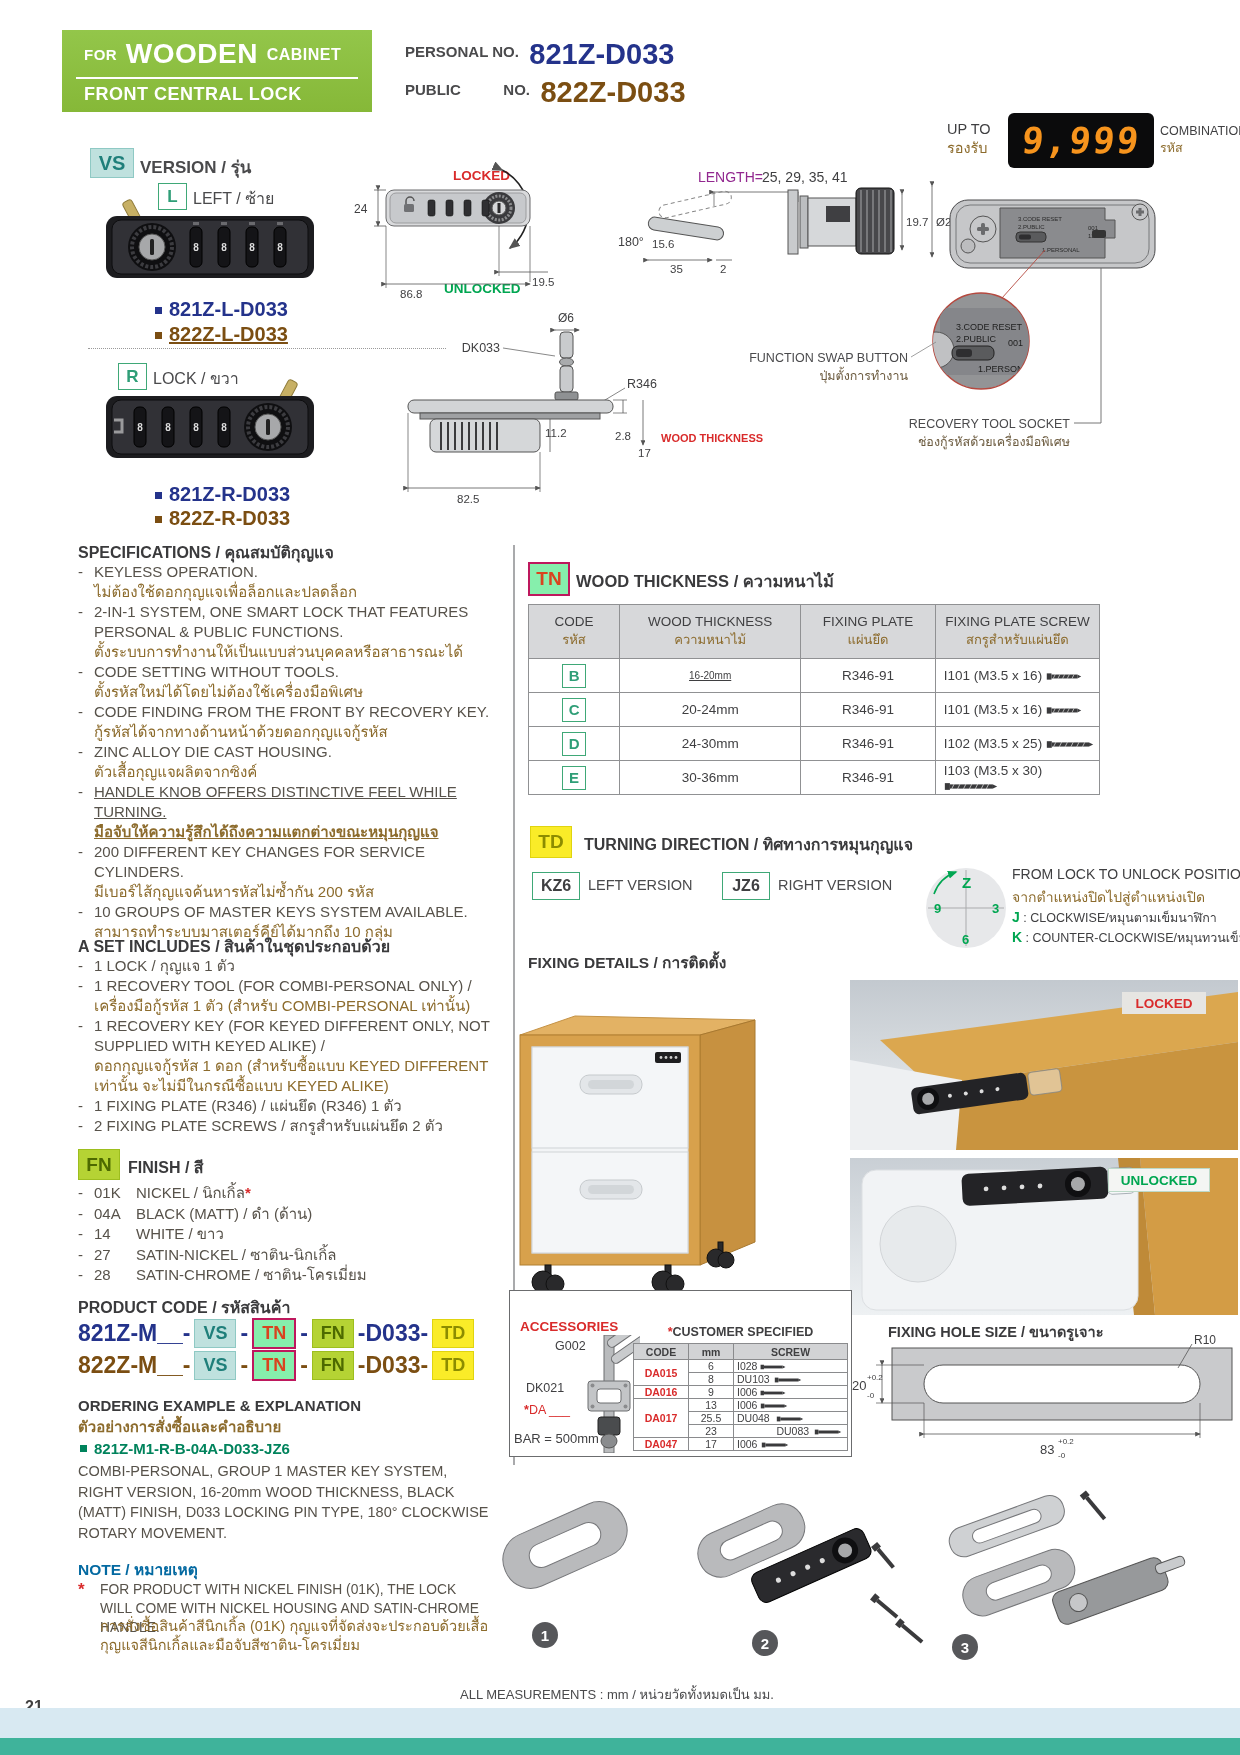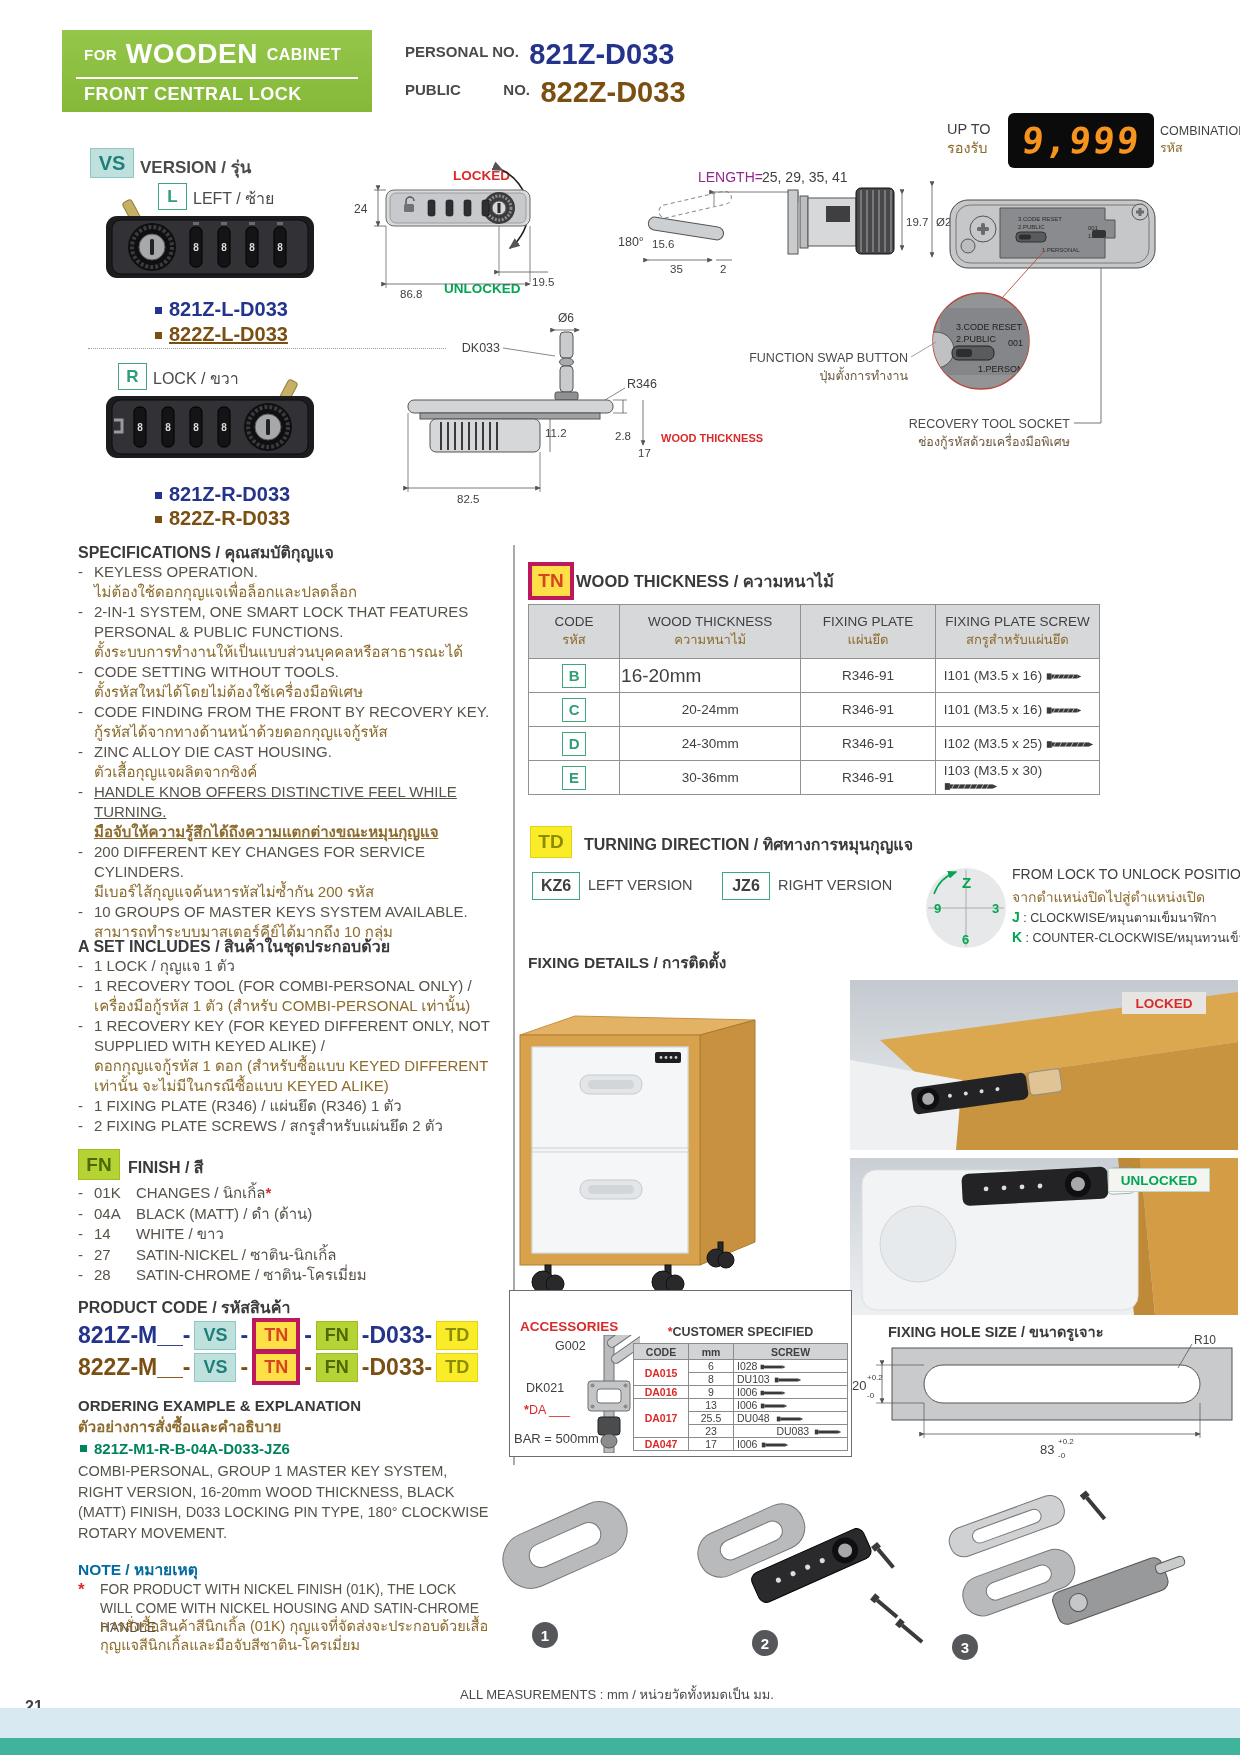--- a/index.html
+++ b/index.html
@@ -6,21 +6,21 @@
   .page{position:relative;width:1240px;height:1755px;background:#fff;overflow:hidden;
         font-family:"Liberation Sans",sans-serif;color:#3f3f41;}
   .ab{position:absolute;}
   .b{font-weight:bold;}
   .en{color:#57524a;}
   .tha{color:#8c6b2c;}
   .u{text-decoration:underline;}
   .sq{display:inline-block;width:7px;height:7px;background:currentColor;margin-right:7px;vertical-align:2px;}
   .badge{display:inline-flex;align-items:center;justify-content:center;font-weight:bold;}
   .vsb{background:#bfe1de;color:#1f7f7a;border:1px solid #8fc9c4;}
-  .tnb{background:#fde047;color:#d9431f;border:4px solid #be185d;}
+  .tnb{background:#86efac;color:#d9431f;border:2px solid #be185d;}
   .fnb{background:#b5d334;color:#4d6a00;border:1px solid #9dbe1e;}
   .tdb{background:#faec28;color:#8c8c00;border:1px solid #e0d40f;}
   .grb{background:#fff;color:#2f9e77;border:1.5px solid #3fa877;}
   .dkb{background:#fff;color:#3f3f41;border:1.5px solid #3fa877;}
   .codeblue{color:#24338b;}
   .codebrown{color:#7b4e12;}
   .li{display:flex;gap:8px;}
   .li .dash{flex:0 0 8px;color:#57524a;}
   table.tn{border-collapse:collapse;background:#fff;}
   table.tn th,table.tn td{border:1px solid #909193;font-weight:normal;}
@@ -401,21 +401,21 @@
           <div class="en">2 FIXING PLATE SCREWS / สกรูสำหรับแผ่นยึด 2 ตัว</div>
         </div>
       </div>
   </div>
 
   <div class="ab badge fnb" style="left:78px;top:1149px;width:40px;height:29px;font-size:19px;">FN</div>
   <div class="ab b" style="left:128px;top:1155px;font-size:16px;color:#3a3a3c;">FINISH / สี</div>
   <div class="ab" style="left:78px;top:1183px;width:420px;font-size:15px;line-height:20.5px;">
     <div class="li">
         <span class="dash">-</span>
-        <div><span class="en" style="display:inline-block;width:42px;">01K</span><span class="en">CHANGES / นิกเกิ้ล</span><span class="red b">*</span></div>
+        <div><span class="en" style="display:inline-block;width:42px;">01K</span><span class="en">NICKEL / นิกเกิ้ล</span><span class="red b">*</span></div>
       </div>
     <div class="li">
         <span class="dash">-</span>
         <div><span class="en" style="display:inline-block;width:42px;">04A</span><span class="en">BLACK (MATT) / ดำ (ด้าน)</span></div>
       </div>
     <div class="li">
         <span class="dash">-</span>
         <div><span class="en" style="display:inline-block;width:42px;">14</span><span class="en">WHITE / ขาว</span></div>
       </div>
     <div class="li">
@@ -481,21 +481,21 @@
             <div style="font-size:13.5px;color:#3f3f41;">FIXING PLATE</div>
             <div class="tha" style="font-size:13px;">แผ่นยึด</div>
           </th>
       <th style="width:165px;">
             <div style="font-size:13.5px;color:#3f3f41;">FIXING PLATE SCREW</div>
             <div class="tha" style="font-size:13px;">สกรูสำหรับแผ่นยึด</div>
           </th>
     </tr>
     <tr style="height:34px;">
       <td style="text-align:center;"><span class="badge grb" style="width:22px;height:22px;font-size:15px;">B</span></td>
-      <td style="text-align:left;font-size:19px;">16-20mm</td>
+      <td style="text-align:center;font-size:10px;text-decoration:underline;">16-20mm</td>
       <td style="text-align:center;font-size:13.5px;">R346-91</td>
       <td style="font-size:13.5px;padding-left:8px;"><span>I101 (M3.5 x 16)</span>
         <svg width="36" height="9" viewBox="0 0 46 10" style="vertical-align:-1px;">
               <polygon points="1,1 7,1 7,9 1,9" fill="#3a3a3c"></polygon>
               <rect x="7" y="2.5" width="33" height="5" fill="#3a3a3c"></rect>
               <g stroke="#cfcfcf" stroke-width="1">
                 <line x1="12" y1="2" x2="9" y2="8"></line>
                 <line x1="18" y1="2" x2="15" y2="8"></line>
                 <line x1="24" y1="2" x2="21" y2="8"></line>
                 <line x1="30" y1="2" x2="27" y2="8"></line>

